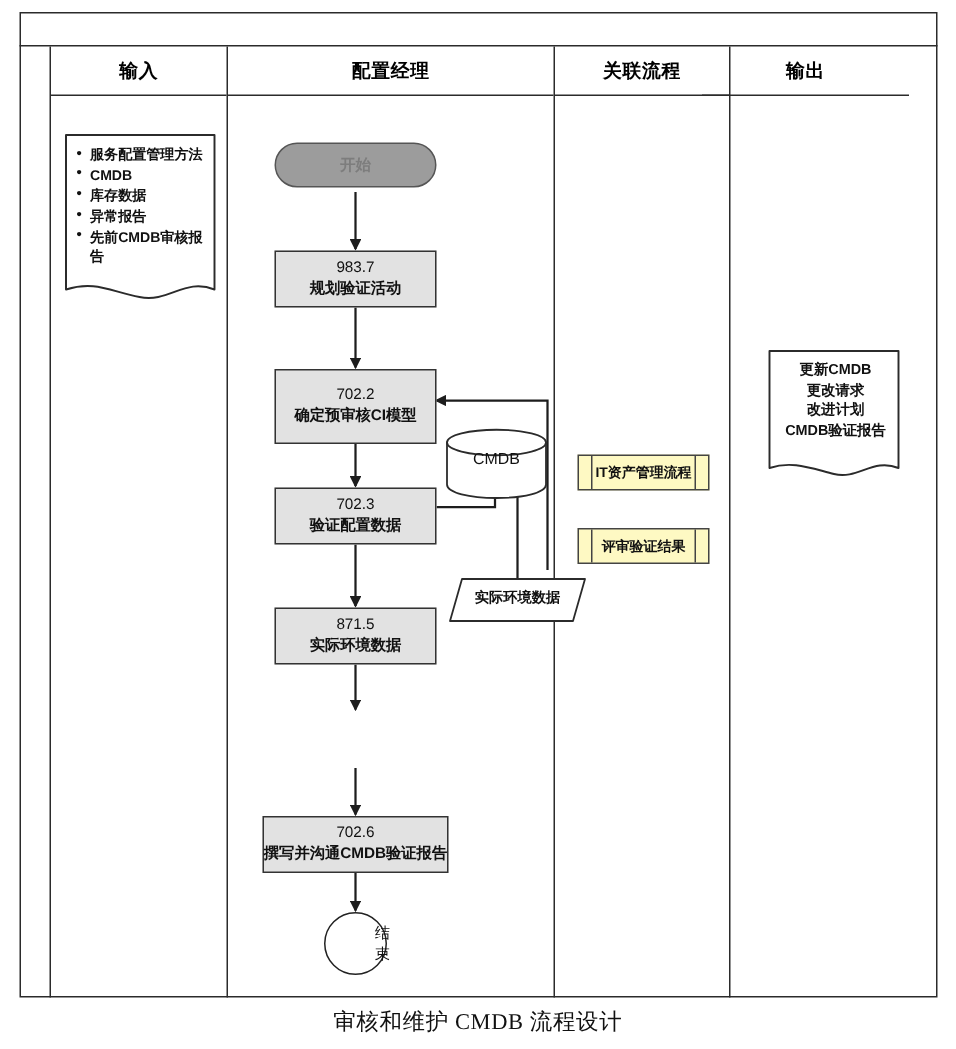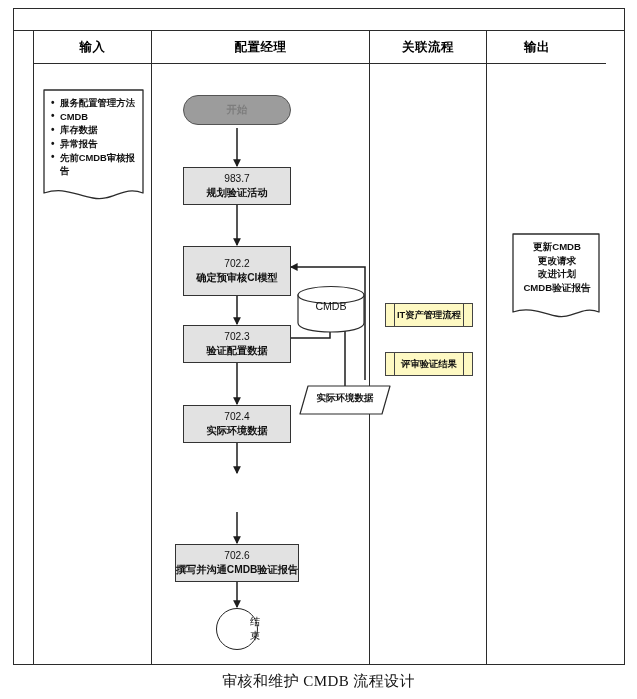--- a/index.html
+++ b/index.html
@@ -361,21 +361,21 @@
       <div class="proc-id">702.2</div>
       <div class="proc-label">确定预审核CI模型</div>
     </div>
 
     <div class="proc-box" style="left:183px; top:325px; width:108px; height:38px;">
       <div class="proc-id">702.3</div>
       <div class="proc-label">验证配置数据</div>
     </div>
 
     <div class="proc-box" style="left:183px; top:405px; width:108px; height:38px;">
-      <div class="proc-id">702.4</div>
+      <div class="proc-id">871.5</div>
       <div class="proc-label">实际环境数据</div>
     </div>
 
 
     <div class="proc-box" style="left:175px; top:544px; width:124px; height:38px;">
       <div class="proc-id">702.6</div>
       <div class="proc-label">撰写并沟通CMDB验证报告</div>
     </div>
 
     <div class="end-circle" style="left:216px; top:608px; width:42px; height:42px;">

